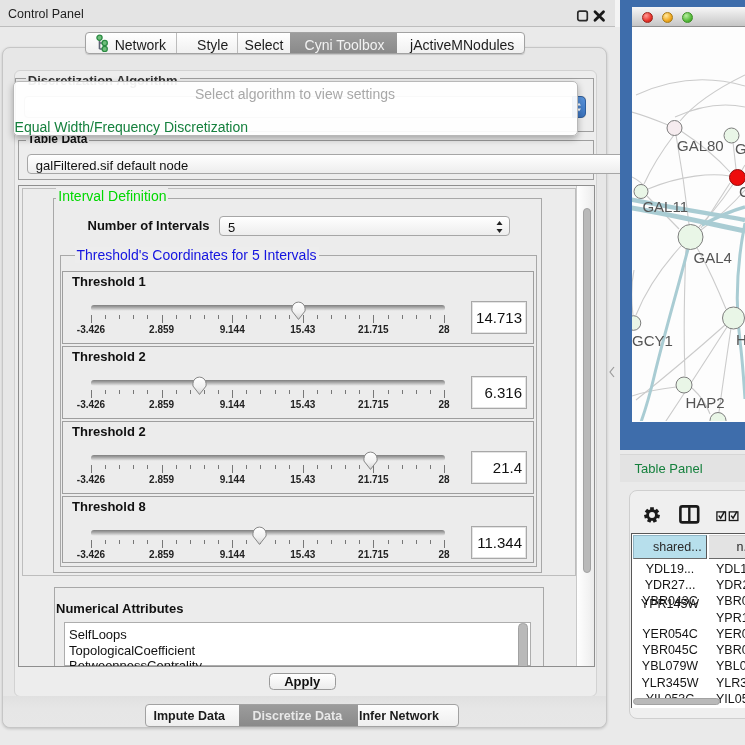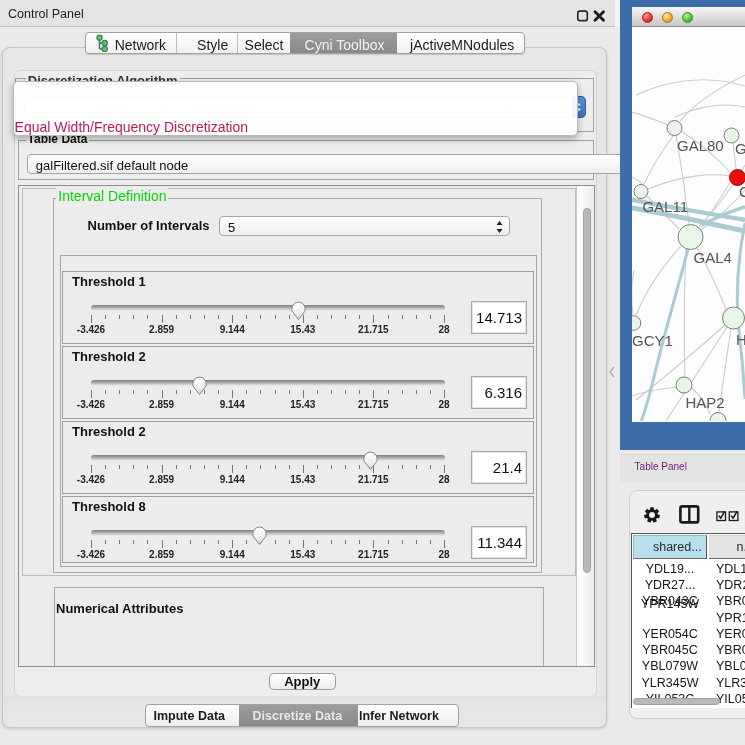--- a/index.html
+++ b/index.html
@@ -126,20 +126,21 @@
 
   <div class="lbl" style="left:69px;top:31.5px;font-size:13px;font-weight:bold;color:#111">Number of Intervals</div>
   <div class="combo" style="left:200.5px;top:30px;width:291px;height:20px">
     <span class="combotext">5</span>
     <svg class="arrows" style="right:5px;top:3px" width="9" height="14" viewBox="0 0 9 14">
       <path d="M1.5 5 L7.5 5 L4.5 1 Z M1.5 9 L7.5 9 L4.5 13 Z" fill="#222"></path>
     </svg>
   </div>
 
   <div class="group" style="left:41px;top:69px;width:477px;height:312px;border-color:#a8a8a8"></div>
+  <div class="glabel" style="left:56px;top:60.5px;color:#1414e0;font-weight:normal;font-size:14px">Threshold's Coordinates for 5 Intervals</div>
 
   <div id="tboxes">
         <div class="tbox" style="top:85px;height:72.5px">
           <div class="ttitle">Threshold 1</div>
           <div class="track"></div>
           <div class="tick major" style="left:28.00px"></div>
           <div class="ticklbl" style="left:28.00px">-3.426</div>
           <div class="tick minor" style="left:42.12px"></div>
           <div class="tick minor" style="left:56.24px"></div>
           <div class="tick minor" style="left:70.36px"></div>
@@ -320,39 +321,46 @@
               </linearGradient>
             </defs>
             <path d="M1 7.5 A7 7 0 0 1 15 7.5 L15 10 L8 19 L1 10 Z" fill="url(#tg4)" stroke="#808080" stroke-width="1"></path>
           </svg>
           <div class="vfield">11.344</div>
         </div>
       </div>
 
   <div class="group" style="left:35px;top:400.5px;width:490px;height:90px;border-color:#a8a8a8"></div>
   <div class="lbl" style="left:37.5px;top:414.5px;font-size:13px;font-weight:bold;color:#111">Numerical Attributes</div>
+  <div id="numlist">
+    <div class="litem" style="top:4px">SelfLoops</div>
+    <div class="litem" style="top:19.5px">TopologicalCoefficient</div>
+    <div class="litem" style="top:35px">BetweennessCentrality</div>
+    <div class="sbthumb" style="left:453px;top:0px;width:9.5px;height:60px"></div>
+  </div>
 
   <div class="sbtrack" style="left:557.5px;top:0;width:18px;height:480px;border-left:1px solid #c9c9c9"></div>
   <div class="sbthumb" style="left:564.2px;top:22px;width:8px;height:365px"></div>
 </div>
 
 <div id="botstrip" class="abs"></div>
 <div id="applybtn" class="abs">Apply</div>
 <div id="bottabs" class="abs"></div>
 <div id="seg-disc" class="abs"></div>
 <div class="lbl btabtxt" style="left:153.5px">Impute Data</div>
 <div class="lbl btabtxt" style="left:252.5px;color:#e8e8e8">Discretize Data</div>
 <div class="lbl btabtxt" style="left:359px">Infer Network</div>
 
 <svg class="abs" style="left:608px;top:365px" width="8" height="14" viewBox="0 0 8 14">
       <path d="M6 2 L2 7 L6 12" stroke="#9a9a9a" stroke-width="1.2" fill="none"></path>
     </svg>
 
 <div id="popup" class="abs"></div>
-<div class="lbl" style="left:14.6px;top:119px;font-size:14px;color:#be185d">Equal Width/Frequency Discretization</div>
+<div class="lbl" style="left:195px;top:86px;font-size:14px;color:#a8a8a8">Select algorithm to view settings</div>
+<div class="lbl" style="left:14.6px;top:119px;font-size:14px;color:#15803d">Equal Width/Frequency Discretization</div>
 
 <div id="netwin" class="abs"></div>
 <div id="nettitle" class="abs"></div>
 <div class="light" style="left:641.5px;background:radial-gradient(circle at 35% 30%,#ff9a94,#e8342c 60%,#b01710);border:0.5px solid #9c241c"></div>
 <div class="light" style="left:661.5px;background:radial-gradient(circle at 35% 30%,#ffe9a0,#f0a81f 60%,#c07d0a);border:0.5px solid #a87b14"></div>
 <div class="light" style="left:681.5px;background:radial-gradient(circle at 35% 30%,#b8eea0,#57bb3c 60%,#2e8f1d);border:0.5px solid #3d8f28"></div>
 <div id="canvas" class="abs"></div>
 <svg id="graph" class="abs" style="left:632px;top:27px" width="113" height="394" viewBox="0 0 113 394">
   <g fill="none" stroke="#cbcbcb" stroke-width="1.1">
     <path d="M4 68 Q58 43 113 59"></path>
@@ -403,21 +411,21 @@
     <text x="107" y="169.5">C</text>
     <text x="10.4" y="184.5">GAL11</text>
     <text x="61.5" y="235.5">GAL4</text>
     <text x="0" y="318.5">GCY1</text>
     <text x="104" y="318">HI</text>
     <text x="53.4" y="381">HAP2</text>
   </g>
 </svg>
 
 <div id="tptitle" class="abs"></div>
-<div class="lbl" style="left:634.6px;top:461px;font-size:10px;color:#701a75">Table Panel</div>
+<div class="lbl" style="left:634.6px;top:461px;font-size:13px;color:#15803d">Table Panel</div>
 <div id="tpanel" class="abs"></div>
 
 <svg class="abs" style="left:644px;top:507px" width="16" height="16" viewBox="0 0 16 16">
   <path fill="#1a1a1a" fill-rule="evenodd" d="M6.13 2.51 L6.15 0.22 L9.85 0.22 L9.87 2.51 L11.12 3.11 L12.93 1.70 L15.24 4.59 L13.46 6.04 L13.77 7.40 L16.00 7.93 L15.18 11.54 L12.93 11.05 L12.07 12.13 L13.04 14.21 L9.71 15.82 L8.69 13.76 L7.31 13.76 L6.29 15.82 L2.96 14.21 L3.93 12.13 L3.07 11.05 L0.82 11.54 L0.00 7.93 L2.23 7.40 L2.54 6.04 L0.76 4.59 L3.07 1.70 L4.88 3.11 Z M11.00 8.00 A3.0 3.0 0 1 0 5.00 8.00 A3.0 3.0 0 1 0 11.00 8.00 Z"></path>
     </svg>
 <svg class="abs" style="left:679px;top:505px" width="21" height="19" viewBox="0 0 21 19">
   <rect x="1.4" y="1.4" width="17.8" height="16" rx="2" fill="none" stroke="#1a1a1a" stroke-width="2.6"></rect>
   <path d="M10.3 1.4 L10.3 17.4" stroke="#1a1a1a" stroke-width="2.4"></path>
 </svg>
 <svg class="abs" style="left:716px;top:509.5px" width="23" height="12" viewBox="0 0 23 12">

